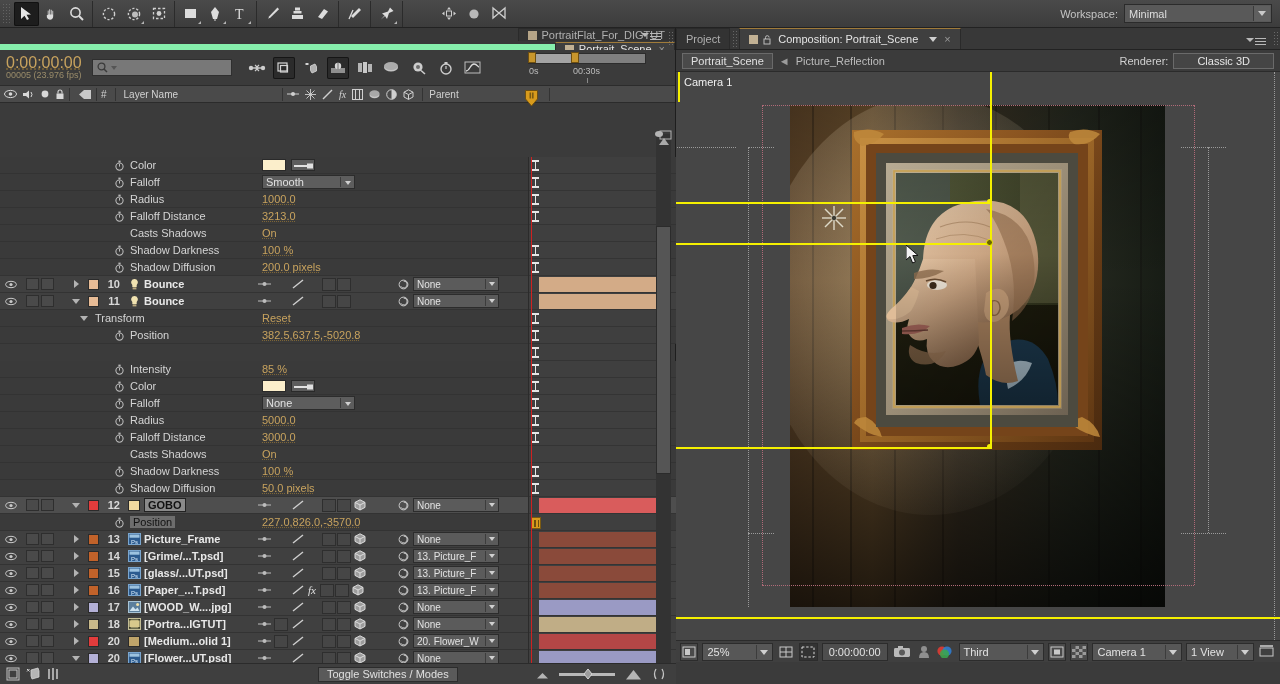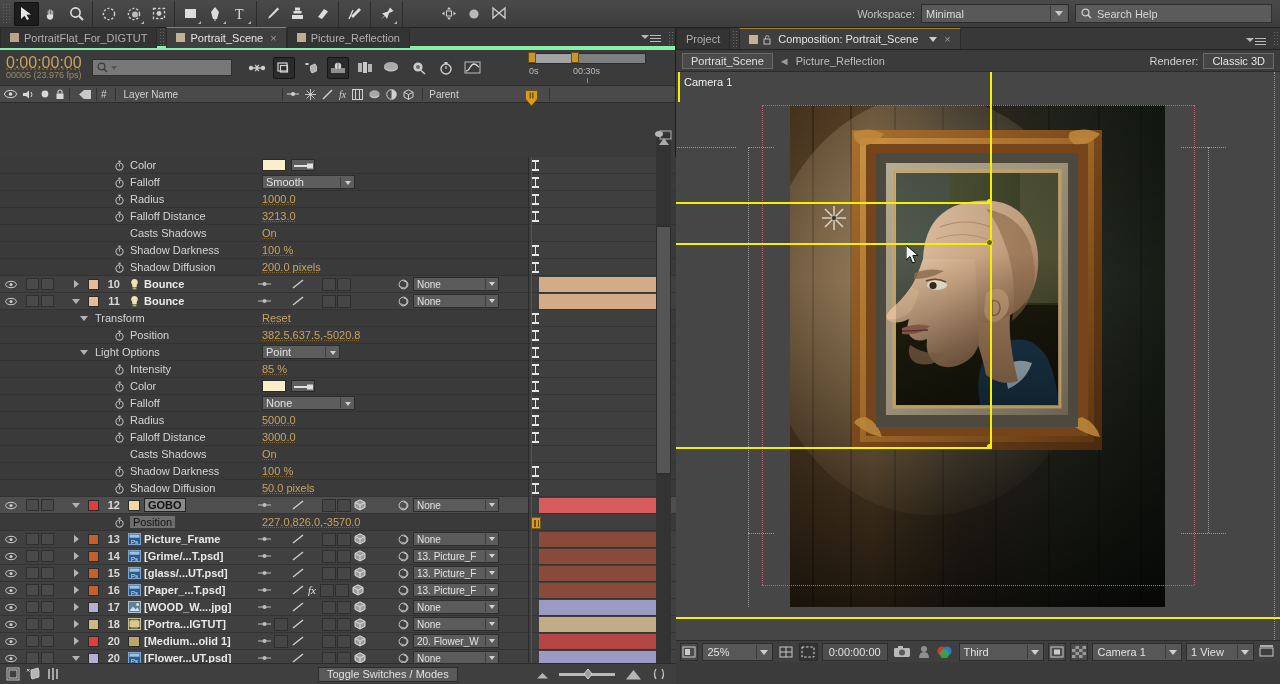--- a/index.html
+++ b/index.html
@@ -44,22 +44,22 @@
   .ddown .arrowbox i{ width:0;height:0;border-left:4px solid transparent;
      border-right:4px solid transparent;border-top:5px solid #c9c9c9; display:block;}
   .searchhelp{
     width:197px; height:19px; background:#5b5b5b; border:1px solid #2f2f2f;
     display:flex; align-items:center; gap:5px; padding:0 5px; color:#d6d6d6;
   }
 
   
   .left{ position:absolute; left:0; top:28px; width:676px; height:656px;
          background:#3b3b3b; border-right:1px solid #1e1e1e;}
-  .tabbar{ height:22px; background:#383838; display:flex; align-items:center;
-           border-bottom:4px solid #86efac; position:relative;}
+  .tabbar{ height:22px; background:#383838; display:flex; align-items:flex-end;
+           border-bottom:6px solid #86efac; position:relative;flex-direction:column;}
   .tab{ height:21px; display:flex; align-items:center; gap:5px; padding:0 9px;
         background:#333; border:1px solid #2a2a2a; border-bottom:none; color:#b0b0b0;
         font-size:11px; position:relative;}
   .tab.active{ background:#3f3f3f; color:#e4e4e4; border-top:1px solid #a07b3a;}
   .tab .sw{ width:9px; height:9px; display:inline-block;}
   .tab .x{ color:#999; font-size:11px; margin-left:2px;}
   .tabgrip{ width:6px; height:18px; margin:0 1px 1px 2px;
     background-image:radial-gradient(#666 40%,transparent 41%); background-size:3px 3px;}
   .panelmenu{ position:absolute; right:14px; bottom:4px; display:flex; flex-direction:column; gap:2px;}
   .panelmenu .ln{ width:11px; height:1px; background:#b9b9b9;}
@@ -154,21 +154,21 @@
      background:#3f3f3f; border-top:1px solid #2b2b2b; display:flex; align-items:center; gap:6px; padding:0 6px;}
   .toggleswitch{ height:15px; background:#5a5a5a; border:1px solid #2c2c2c; color:#e0e0e0;
      display:flex;align-items:center; padding:0 8px; font-size:11px;}
 
   
   .right{ position:absolute; left:676px; top:28px; width:604px; height:656px; background:#3b3b3b;}
   .rtabbar{ height:22px; background:#383838; display:flex; align-items:flex-end; border-bottom:1px solid #222; position:relative;}
   .rsubbar{ height:22px; background:#3b3b3b; display:flex; align-items:center; border-bottom:1px solid #2b2b2b; position:relative; padding:0 6px;}
   .crumb{ background:#4a4a4a; border:1px solid #6a6a6a; padding:1px 8px; font-size:11px; color:#e0e0e0;}
   .crumb2{ font-size:11px; color:#bcbcbc; }
-  .rendbtn{ border:1px solid #6a6a6a; background:#454545; padding:1px 8px; font-size:11px; color:#e6e6e6;}
+  .rendbtn{ border:1px solid #6a6a6a; background:#454545; padding:1px 23px; font-size:11px; color:#e6e6e6;}
   .viewer{ position:absolute; left:0; top:44px; width:604px; height:590px; background:#464646; overflow:hidden;}
   .canvasarea{ position:absolute; left:0; top:0; width:604px; height:590px;}
   .comp-img{ position:absolute; left:114px; top:33px; width:375px; height:502px; }
   .bottombar{ position:absolute; left:0; bottom:0; width:604px; height:22px; background:#3f3f3f;
               border-top:1px solid #2b2b2b; display:flex; align-items:center; gap:4px; padding:0 4px;}
   .bbtn{ width:20px;height:18px; background:#4a4a4a; border:1px solid #2c2c2c; display:flex;align-items:center;justify-content:center;}
   .bdrop{ height:18px; background:#575757; border:1px solid #2c2c2c; display:flex; align-items:center;
           padding:0 4px; color:#e2e2e2; font-size:11px; position:relative;}
   .bdrop i{ position:absolute; right:4px; top:6px; width:0;height:0;border-left:4px solid transparent;
      border-right:4px solid transparent;border-top:5px solid #cfcfcf;}
@@ -316,27 +316,20 @@
     </div>
 
     <div class="ws-wrap">
       <span class="ws-label">Workspace:</span>
       <div class="ddown" style="width:148px;">
         <span>Minimal</span>
         <span class="arrowbox">
             <i></i>
           </span>
       </div>
-      <div class="searchhelp">
-        <svg width="11" height="11">
-            <circle cx="4.5" cy="4.5" r="3.4" fill="none" stroke="#cfcfcf" stroke-width="1.3"></circle>
-            <line x1="7" y1="7" x2="10" y2="10" stroke="#cfcfcf" stroke-width="1.5"></line>
-          </svg>
-        <span>Search Help</span>
-      </div>
     </div>
   </div>
 
   <div class="left">
 
     <div class="tabbar">
       <div class="tab">
         <span class="sw" style="background:#b6a588"></span>
         <span>PortraitFlat_For_DIGTUT</span>
       </div>
@@ -696,28 +689,20 @@
           <div style="width:112px"></div>
           <div style="width:14px;display:flex;justify-content:center">
             <svg width="9" height="11">
               <circle cx="4.5" cy="6.6" r="3.6" fill="none" stroke="#b9b9b9" stroke-width="1.1"></circle>
               <rect x="3.4" y="0.6" width="2.2" height="1.8" fill="#b9b9b9"></rect>
               <line x1="4.5" y1="6.6" x2="4.5" y2="4" stroke="#b9b9b9"></line>
             </svg>
           </div>
           <div class="prop-name " style="margin-left:4px">Position</div>
           <div class="cell-val"><span class="val">382.5,637.5,-5020.8</span></div>
-        </div>
-        <div class="row prop" style="top: 187px;">
-          <div style="width:77px"></div>
-          <div style="width:14px;display:flex;justify-content:center">
-            <span style="display:inline-block;width:0;height:0;border-left:4px solid transparent;border-right:4px solid transparent;border-top:5px solid #b3b3b3"></span>
-          </div>
-          <div class="prop-name " style="margin-left:4px">Light Options</div>
-          <div class="cell-val"><span class="pulldown" style="width:78px">Point<span class="vbar"></span><i></i></span></div>
         </div>
         <div class="row prop" style="top: 204px;">
           <div style="width:112px"></div>
           <div style="width:14px;display:flex;justify-content:center">
             <svg width="9" height="11">
               <circle cx="4.5" cy="6.6" r="3.6" fill="none" stroke="#b9b9b9" stroke-width="1.1"></circle>
               <rect x="3.4" y="0.6" width="2.2" height="1.8" fill="#b9b9b9"></rect>
               <line x1="4.5" y1="6.6" x2="4.5" y2="4" stroke="#b9b9b9"></line>
             </svg>
           </div>

